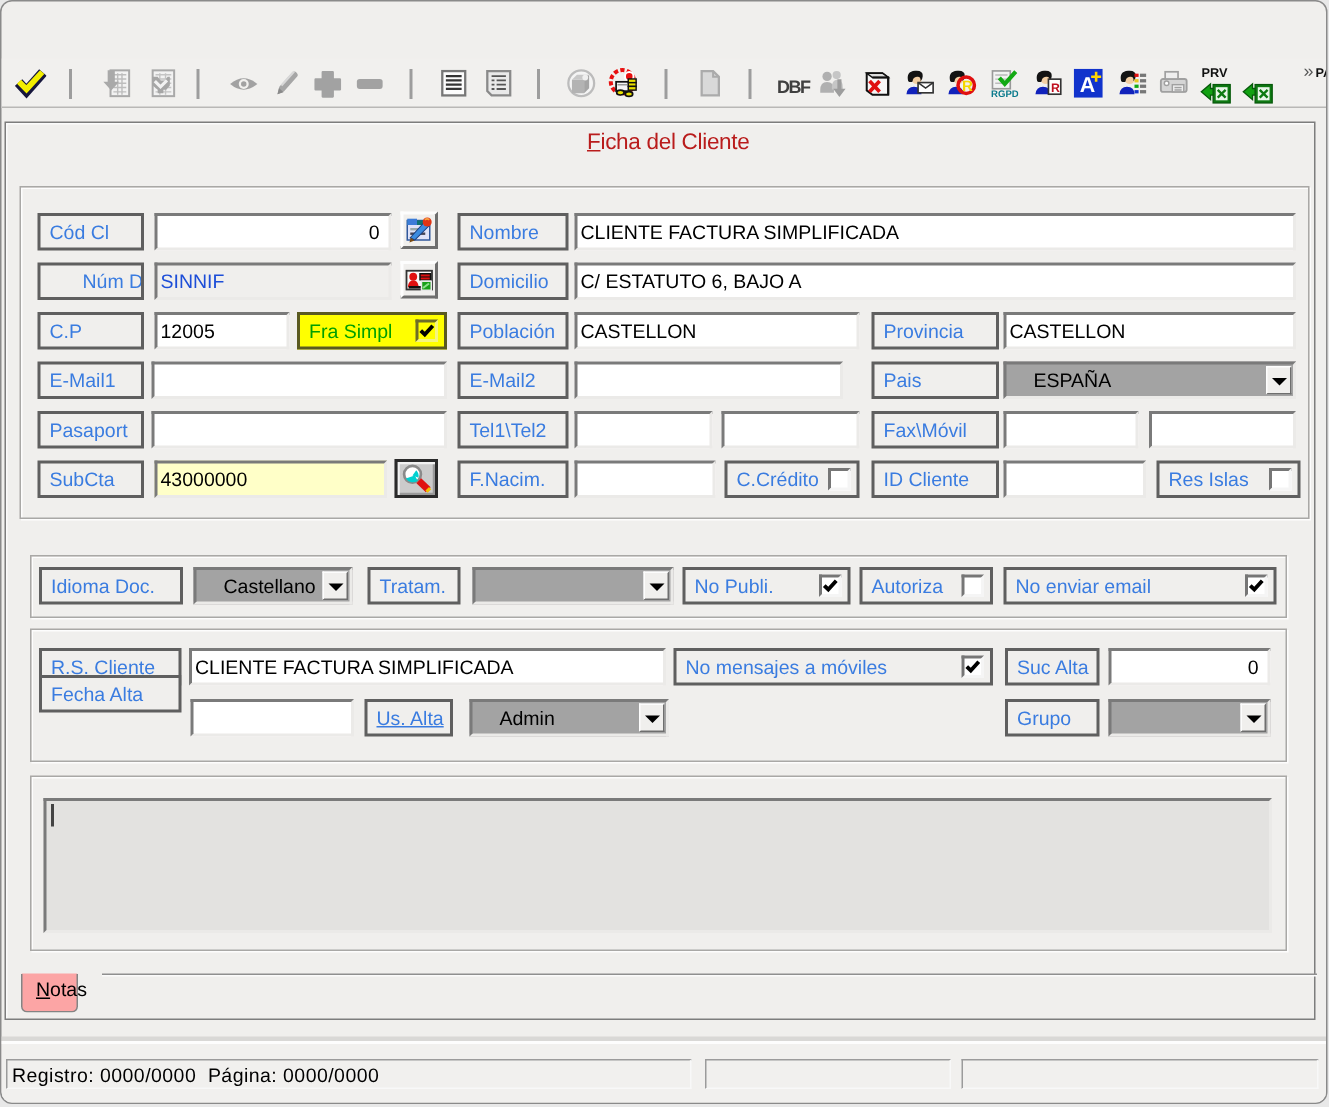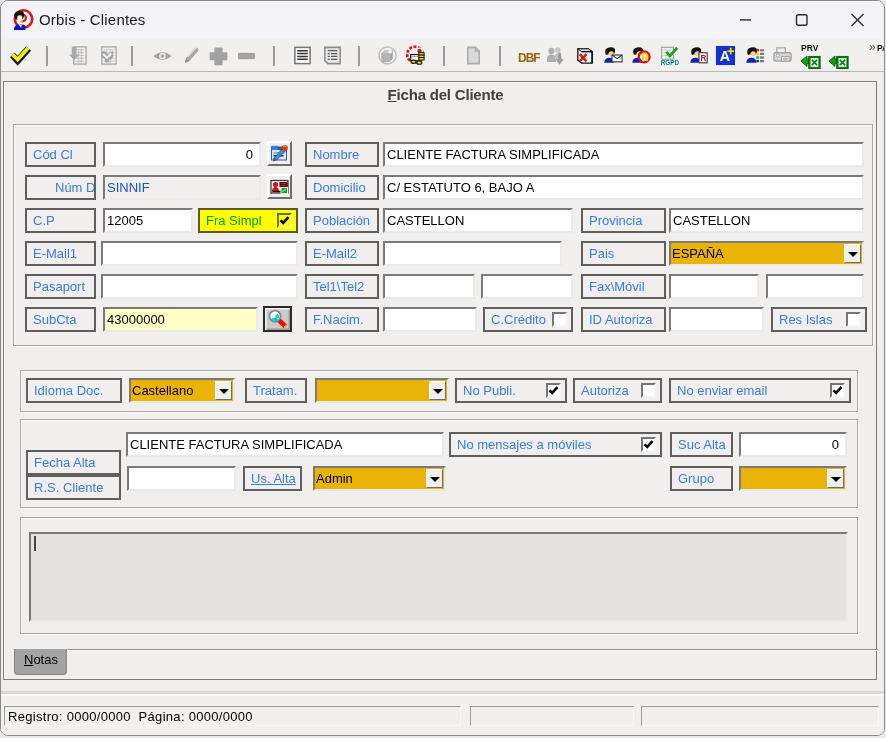--- a/index.html
+++ b/index.html
@@ -8,58 +8,37 @@
 
 #titlebar { position:absolute; left:0; top:0; width:100%; height:38px; background:#f3f3f6; }
 #title-text { position:absolute; left:38px; top:9.5px; font-size:15px; color:#1b1b1b; letter-spacing:0.2px; }
 .wbtn { position:absolute; top:0; width:46px; height:38px; }
 
 #toolbar { position:absolute; left:0; top:38px; width:100%; height:33px; background:#f1f0ee; border-bottom:1px solid #b9b8b6; }
 .tsep { position:absolute; top:7px; width:2px; height:20px; background:#9d9d9d; }
 .ticon { position:absolute; top:6px; width:21px; height:21px; }
 
 #panel { position:absolute; left:2px; top:80px; width:874px; height:599px; border:1px solid #7d7d7d; background:#f0efed; box-shadow: inset 1px 1px 0 #fbfbfb; }
-#ficha-title { position:absolute; left:0; top:4px; width:100%; text-align:center; font-size:15px; font-weight:bold; color:#404040; text-indent:11px; letter-spacing:-0.2px; }
+#ficha-title { position:absolute; left:0; top:4px; width:100%; text-align:center; font-size:15px; font-weight:normal; color:#b91c1c; text-indent:11px; letter-spacing:-0.2px; }
 .grp { position:absolute; border:1px solid #a9a8a6; box-shadow: 1px 1px 0 #fdfdfd, inset 1px 1px 0 #fdfdfd; }
 .lbl { position:absolute; height:25px; border:2px solid #5f5f5f; background:#f0efed; color:#3a7ce0; font-size:13px; line-height:21px; padding-left:6px; overflow:hidden; white-space:nowrap; }
 .inp { position:absolute; height:25px; border:2px solid; border-color:#7a7a7a #ebeae8 #ebeae8 #7a7a7a; background:#fff; color:#000; font-size:13px; line-height:21px; padding-left:2px; white-space:nowrap; }
 .btn3d { position:absolute; border:2px solid; border-color:#fdfdfd #6e6e6e #6e6e6e #fdfdfd; background:#f0efed; }
 .cb { position:absolute; width:15px; height:15px; border:2px solid; border-color:#767676 #f5f5f5 #f5f5f5 #767676; background:#fff; }
 .cb svg { position:absolute; left:0; top:0; }
-.combo { position:absolute; height:25px; border:2px solid; border-color:#7a7a7a #ebeae8 #ebeae8 #7a7a7a; background:#eab308; font-size:13px; line-height:21px; padding-left:1px; white-space:nowrap; }
+.combo { position:absolute; height:25px; border:2px solid; border-color:#7a7a7a #ebeae8 #ebeae8 #7a7a7a; background:#a3a3a3; font-size:13px; line-height:21px; padding-left:18px; white-space:nowrap; }
 .cbtn { position:absolute; right:1px; top:1px; width:17px; height:19px; border:1px solid; border-color:#fdfdfd #6e6e6e #6e6e6e #fdfdfd; background:#f0efed; }
 .cbtn:after { content:""; position:absolute; left:3px; top:7px; border:5px solid transparent; border-top:5.5px solid #000; }
 
 #statusbar { position:absolute; left:0; top:693px; width:100%; height:45px; background:#f1f0ee; border-top:2px solid #fdfdfd; box-shadow:0 -3px 0 #d9d8d6; }
 .spanel { position:absolute; top:10px; height:20px; border:1px solid; border-color:#9b9b9b #f8f8f8 #f8f8f8 #9b9b9b; background:#f1f0ee; font-size:13px; line-height:19px; color:#000; padding-left:3px; letter-spacing:0.3px; }
 </style>
 </head>
 <body>
 <div id="win">
-  <div id="titlebar">
-    <svg style="position:absolute; left:10px; top:6px;" width="23" height="25" viewBox="0 0 23 25">
-      <circle cx="12.5" cy="12" r="8.7" fill="none" stroke="#dd1414" stroke-width="2.6"></circle>
-      <path d="M11.5 7.5 a3.4 3.4 0 0 1 3.4 3.4 a3.4 3.4 0 0 1 -3.4 3.4" fill="none" stroke="#dd1414" stroke-width="2.2"></path>
-      <path d="M3.5 10.5 q-1.5 -5.5 4 -6.5 q5 -1 5.5 3 q0.5 3.5 -1.5 5 l-5.5 1 Z" fill="#131313"></path>
-      <path d="M6.5 9 q3 -1.5 4.5 0 q1 2 -0.5 4.5 q-2 2.5 -3.5 0.5 q-1.5 -2.5 -0.5 -5Z" fill="#f6f2ea"></path>
-      <path d="M9.5 13.5 l2 -1 l0.5 2.5 l-2.5 1 Z" fill="#c8b235"></path>
-      <path d="M3 21.5 q0.5 -3.5 4.5 -3.8 l4.5 -0.2 q2.5 0.5 2.5 3 l0 2.5 l-11.5 0 Z" fill="#1111cc"></path>
-      <path d="M8 18 l3 -0.3 l-1 3 Z" fill="#eeeeee"></path>
-    </svg>
-    <div id="title-text">Orbis - Clientes</div>
-    <svg class="wbtn" style="left:722px;" width="46" height="38">
-        <rect x="17" y="18.2" width="11" height="1.4" fill="#2b2b2b"></rect>
-      </svg>
-    <svg class="wbtn" style="left:778px;" width="46" height="38">
-        <rect x="17.5" y="13.8" width="10.5" height="10.5" rx="2" fill="none" stroke="#2b2b2b" stroke-width="1.4"></rect>
-      </svg>
-    <svg class="wbtn" style="left:834px;" width="46" height="38">
-        <path d="M16.5 13 L28.5 25 M28.5 13 L16.5 25" stroke="#2b2b2b" stroke-width="1.4"></path>
-      </svg>
-  </div>
   <div id="toolbar">
 
     <svg class="ticon" style="left:9px;" width="22" height="22" viewBox="0 0 22 22">
         <path d="M2.5 10.5 L8 16.5 L19.5 3.5" fill="none" stroke="#16163c" stroke-width="7"></path>
         <path d="M2.8 10 L8 15.2 L19 3.2" fill="none" stroke="#f2ee00" stroke-width="4"></path>
       </svg>
     <div class="tsep" style="left:45px;"></div>
 
     <svg class="ticon" style="left:66px;" width="22" height="22" viewBox="0 0 22 22">
         <rect x="7" y="2" width="13" height="18" fill="#f2f2f2" stroke="#a9a9a9" stroke-width="1.4"></rect>
@@ -127,21 +106,21 @@
         <rect x="14.5" y="13.2" width="5.5" height="2.6" fill="#e8df00" stroke="#111" stroke-width="1"></rect>
       </svg>
     <div class="tsep" style="left:442px;"></div>
 
     <svg class="ticon" style="left:462px;" width="22" height="22" viewBox="0 0 22 22">
         <path d="M5 2.5 h8 l4 4 v13 h-12 Z" fill="#d9d9d9" stroke="#ababab" stroke-width="1.6"></path>
         <path d="M13 2.5 v4 h4" fill="none" stroke="#ababab" stroke-width="1.4"></path>
       </svg>
     <div class="tsep" style="left:498px;"></div>
 
-    <div style="position:absolute; left:517px; top:12px; font-size:12px; font-weight:bold; color:#a16207; letter-spacing:-1px; font-family:'Liberation Sans';">DBF</div>
+    <div style="position:absolute; left:517px; top:12px; font-size:12px; font-weight:bold; color:#404040; letter-spacing:-1px; font-family:'Liberation Sans';">DBF</div>
 
     <svg class="ticon" style="left:544px;" width="23" height="22" viewBox="0 0 23 22">
         <circle cx="7" cy="6" r="3.4" fill="#b0b0b0"></circle>
         <path d="M2 16 q0 -6 5 -6 q5 0 5 6 l0 2 l-10 0 Z" fill="#b0b0b0"></path>
         <circle cx="14" cy="5" r="3" fill="#c6c6c6"></circle>
         <path d="M10.5 14 q0 -5.5 4 -5.5 q4 0 4 5.5 l0 1.5 l-8 0 Z" fill="#c6c6c6"></path>
         <path d="M17.5 8 v7 h3 l-4.5 6 l-4.5 -6 h3 v-7 Z" fill="#9d9d9d"></path>
       </svg>
 
     <svg class="ticon" style="left:573px;" width="22" height="22" viewBox="0 0 22 22">
@@ -299,21 +278,21 @@
     <div class="btn3d" style="left:259px; top:224px; width:29px; height:26px; border-color:#2a2a2a; background:#cbcbcb; box-shadow:inset 1.5px 1.5px 0 #f2f2f2, inset -1.5px -1.5px 0 #9a9a9a;"><svg width="25" height="22" viewBox="0 0 25 22">
           <circle cx="10" cy="8.2" r="5.6" fill="#fff" stroke="#8a8a8a" stroke-width="1.8"></circle>
           <path d="M5.5 11 a5.6 5.6 0 0 0 8 1.5 l-2 -3.5 Z" fill="#00d0d0"></path>
           <path d="M12.5 5.5 a5.6 5.6 0 0 1 1.5 5 l-4 -1.5 Z" fill="#00d0d0"></path>
           <path d="M14.2 12.5 L20.5 18.5" stroke="#e01010" stroke-width="4.6"></path>
           <path d="M19.8 17.8 L21.3 19.3" stroke="#f0c000" stroke-width="3.4"></path>
         </svg></div>
     <div class="lbl" style="left:301px; top:225px; width:74px;">F.Nacim.</div>
     <div class="inp" style="left:379px; top:225px; width:94px;"></div>
     <div class="lbl" style="left:479px; top:225px; width:90px;">C.Crédito<span class="cb" style="right:4px; top:3px;"></span></div>
-    <div class="lbl" style="left:577px; top:225px; width:85px;">ID Autoriza</div>
+    <div class="lbl" style="left:577px; top:225px; width:85px;">ID Cliente</div>
     <div class="inp" style="left:665px; top:225px; width:95px;"></div>
     <div class="lbl" style="left:767px; top:225px; width:96px;">Res Islas<span class="cb" style="right:4px; top:3px;"></span></div>
 
     <div class="grp" style="left:16px; top:288px; width:838px; height:42px;"></div>
     <div class="lbl" style="left:22px; top:296px; width:96px;">Idioma Doc.</div>
     <div class="combo" style="left:125px; top:296px; width:106px;">Castellano<span class="cbtn"></span></div>
     <div class="lbl" style="left:241px; top:296px; width:62px;">Tratam.</div>
     <div class="combo" style="left:311px; top:296px; width:134px;">
         <span class="cbtn"></span>
       </div>
@@ -323,21 +302,21 @@
           </svg>
         </span></div>
     <div class="lbl" style="left:569px; top:296px; width:89px;">Autoriza<span class="cb" style="right:4px; top:3px;"></span></div>
     <div class="lbl" style="left:665px; top:296px; width:182px;">No enviar email<span class="cb" style="right:4px; top:3px;">
           <svg width="11" height="11" viewBox="0 0 11 11">
             <path d="M1.5 5.4 L4.2 8 L9.5 2.2" fill="none" stroke="#000" stroke-width="2.6"></path>
           </svg>
         </span></div>
 
     <div class="grp" style="left:16px; top:337px; width:838px; height:89px;"></div>
-    <div class="lbl" style="left:22px; top:350px; width:95px;margin-top:43px;">R.S. Cliente</div>
+    <div class="lbl" style="left:22px; top:350px; width:95px;">R.S. Cliente</div>
     <div class="inp" style="left:122px; top:350px; width:318px;">CLIENTE FACTURA SIMPLIFICADA</div>
     <div class="lbl" style="left:445px; top:350px; width:213px;">No mensajes a móviles<span class="cb" style="right:4px; top:3px;">
           <svg width="11" height="11" viewBox="0 0 11 11">
             <path d="M1.5 5.4 L4.2 8 L9.5 2.2" fill="none" stroke="#000" stroke-width="2.6"></path>
           </svg>
         </span></div>
     <div class="lbl" style="left:666px; top:350px; width:63px;">Suc Alta</div>
     <div class="inp" style="left:735px; top:350px; width:108px; text-align:right; padding-right:6px;">0</div>
     <div class="lbl" style="left:22px; top:368px; width:95px;">Fecha Alta</div>
     <div class="inp" style="left:123px; top:384px; width:109px;"></div>
@@ -348,20 +327,20 @@
         <span class="cbtn"></span>
       </div>
 
     <div class="grp" style="left:16px; top:435px; width:838px; height:117px;"></div>
     <div style="position:absolute; left:25px; top:450px; width:819px; height:90px; background:#e3e2e0; border:2px solid; border-color:#7a7a7a #ebeae8 #ebeae8 #7a7a7a;">
         <span style="position:absolute; left:3px; top:2px; width:2px; height:15px; background:#444;"></span>
       </div>
 
     <div style="position:absolute; left:64px; top:567px; width:810px; height:1px; background:#8f8f8f;"></div>
     <div style="position:absolute; left:64px; top:568px; width:810px; height:1px; background:#fbfbfb;"></div>
-    <div id="tab-notas" style="position:absolute; left:10px; top:567px; width:53px; height:26px; background:#a3a3a3; border:1px solid #848484; border-top:none; border-radius:0 0 4px 4px; font-size:13px; padding:3px 0 0 9px;"><u>N</u>otas</div>
+    <div id="tab-notas" style="position:absolute; left:10px; top:567px; width:38px; height:26px; background:#fca5a5; border:1px solid #848484; border-top:none; border-radius:0 0 4px 4px; font-size:13px; padding:3px 0 0 9px;"><u>N</u>otas</div>
   </div>
   <div id="statusbar">
     <div class="spanel" style="left:3px; width:457px;">Registro: 0000/0000&nbsp; Página: 0000/0000</div>
     <div class="spanel" style="left:469px; width:164px;"></div>
     <div class="spanel" style="left:640px; width:238px;"></div>
   </div>
 </div>
 
 </body></html>

